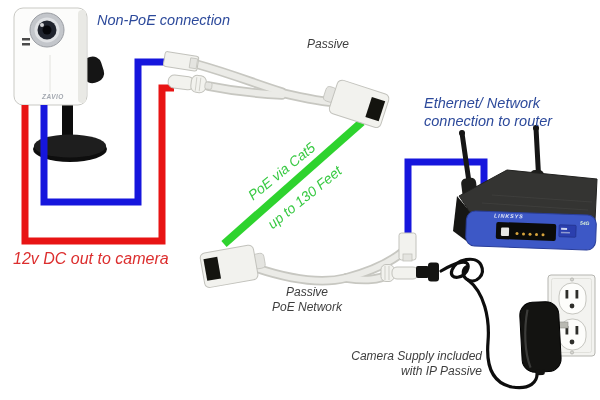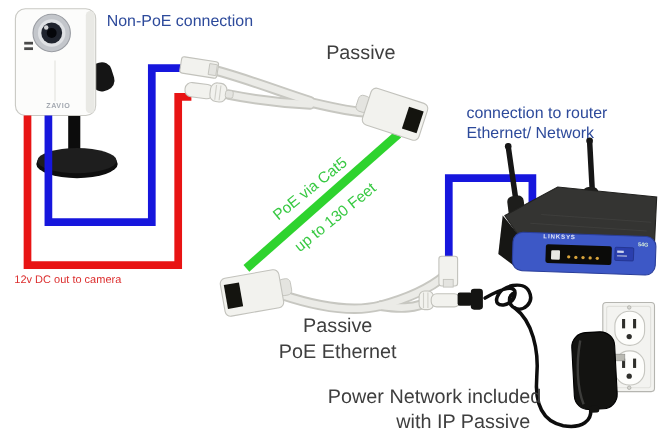--- a/index.html
+++ b/index.html
@@ -1,24 +1,24 @@
 <!DOCTYPE html>
 <html style="--label-blue: #2d4a9b; --label-red: #dc2e2e; --label-green: #38c943; --label-dark: #3e3e3e; --cable-blue: #1616dd; --cable-red: #e81414; --cable-green: #2ed32e; --cord-black: #0d0d0d; --router-blue: #3d58c6;"><head>
 <meta charset="utf-8">
 <style>
   html,body{margin:0;padding:0;background:#fff;}
   .stage{
     position:relative;width:600px;height:400px;background:#ffffff;
-    overflow:hidden;font-family:"Liberation Sans",sans-serif;
+    overflow:hidden;font-family:"Liberation Sans",sans-serif;font-style:italic;
   }
   .stage svg{position:absolute;left:0;top:0;}
   .label{position:absolute;line-height:1.25;white-space:nowrap;}
   .lbl-blue{color:var(--label-blue);font-size:14.5px;}
-  .lbl-red{color:var(--label-red);font-size:10px;}
-  .lbl-dark{color:var(--label-dark);font-size:18px;}
+  .lbl-red{color:var(--label-red);font-size:16px;}
+  .lbl-dark{color:var(--label-dark);font-size:12px;}
   .lbl-green{color:var(--label-green);font-size:14px;}
   .center{text-align:center;}
   .right{text-align:right;}
   .rot{transform:rotate(-39deg);}
   .tiny{position:absolute;font-weight:bold;}
   
   .c-blue{stroke:var(--cable-blue);stroke-width:7;fill:none;}
   .c-red{stroke:var(--cable-red);stroke-width:7;fill:none;}
   .c-green{stroke:var(--cable-green);stroke-width:8;fill:none;}
   .c-out{stroke:#c7c7c1;stroke-width:9.5;fill:none;stroke-linecap:round;}
@@ -179,37 +179,37 @@
 
 <div class="label lbl-blue" style="left:97px;top:11px;">
   <div>Non-PoE connection</div>
 </div>
 
 <div class="label lbl-dark center" style="left:272px;top:37px;width:112px;">
   <div>Passive</div>
 </div>
 
 <div class="label lbl-blue" style="left:424px;top:94px;">
+  <div>Ethernet/ Network</div>
   <div>connection to router</div>
-  <div>Ethernet/ Network</div>
 </div>
 
 <div class="label lbl-green center rot" style="left:222px;top:163px;width:120px;">PoE via Cat5</div>
 
 <div class="label lbl-green center rot" style="left:245px;top:189px;width:120px;">up to 130 Feet</div>
 
 <div class="label lbl-red" style="left:13px;top:249px;">12v DC out to camera</div>
 
 <div class="label lbl-dark center" style="left:253px;top:285px;width:108px;">
   <div>Passive</div>
-  <div>PoE Ethernet</div>
+  <div>PoE Network</div>
 </div>
 
 <div class="label lbl-dark right" style="left:298px;top:349px;width:184px;">
-  <div>Power Network included</div>
+  <div>Camera Supply included</div>
   <div>with IP Passive</div>
 </div>
 
 <div class="tiny center" style="left:38px;top:93px;width:30px;font-size:6.5px;color:#a3a8b0;letter-spacing:0.5px;">ZAVIO</div>
 <div class="tiny" style="left:494px;top:213px;font-size:5.5px;color:#e4e8f5;letter-spacing:0.8px;transform:rotate(2deg);">LINKSYS</div>
 <div class="tiny" style="left:580px;top:220px;font-size:5px;color:#d9f0d9;transform:rotate(2deg);">54G</div>
 
 </div>
 
 </body></html>

